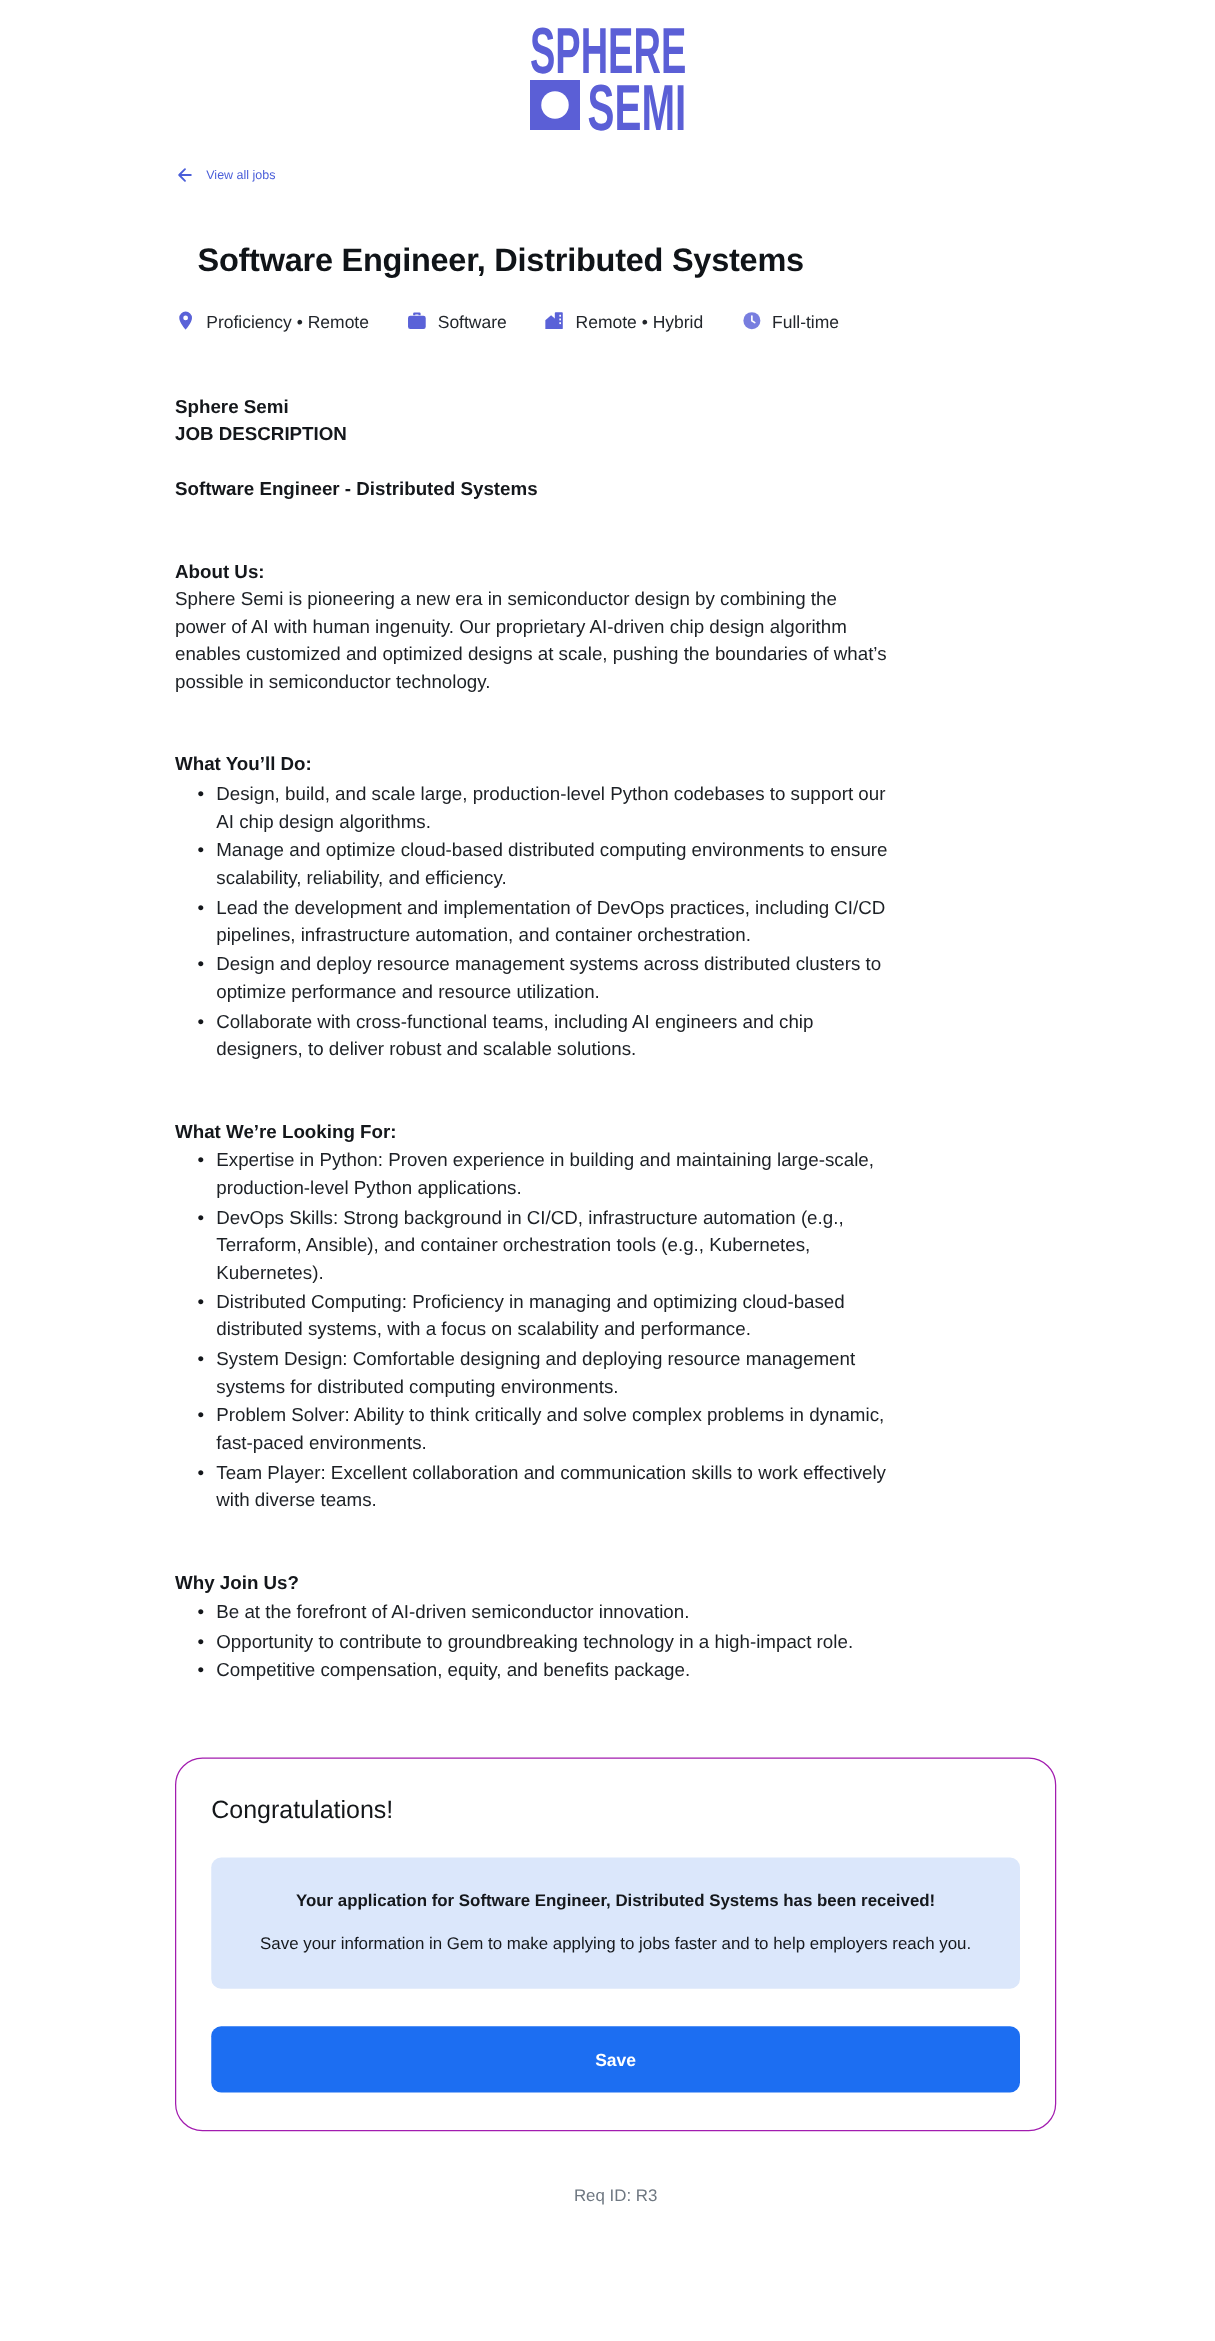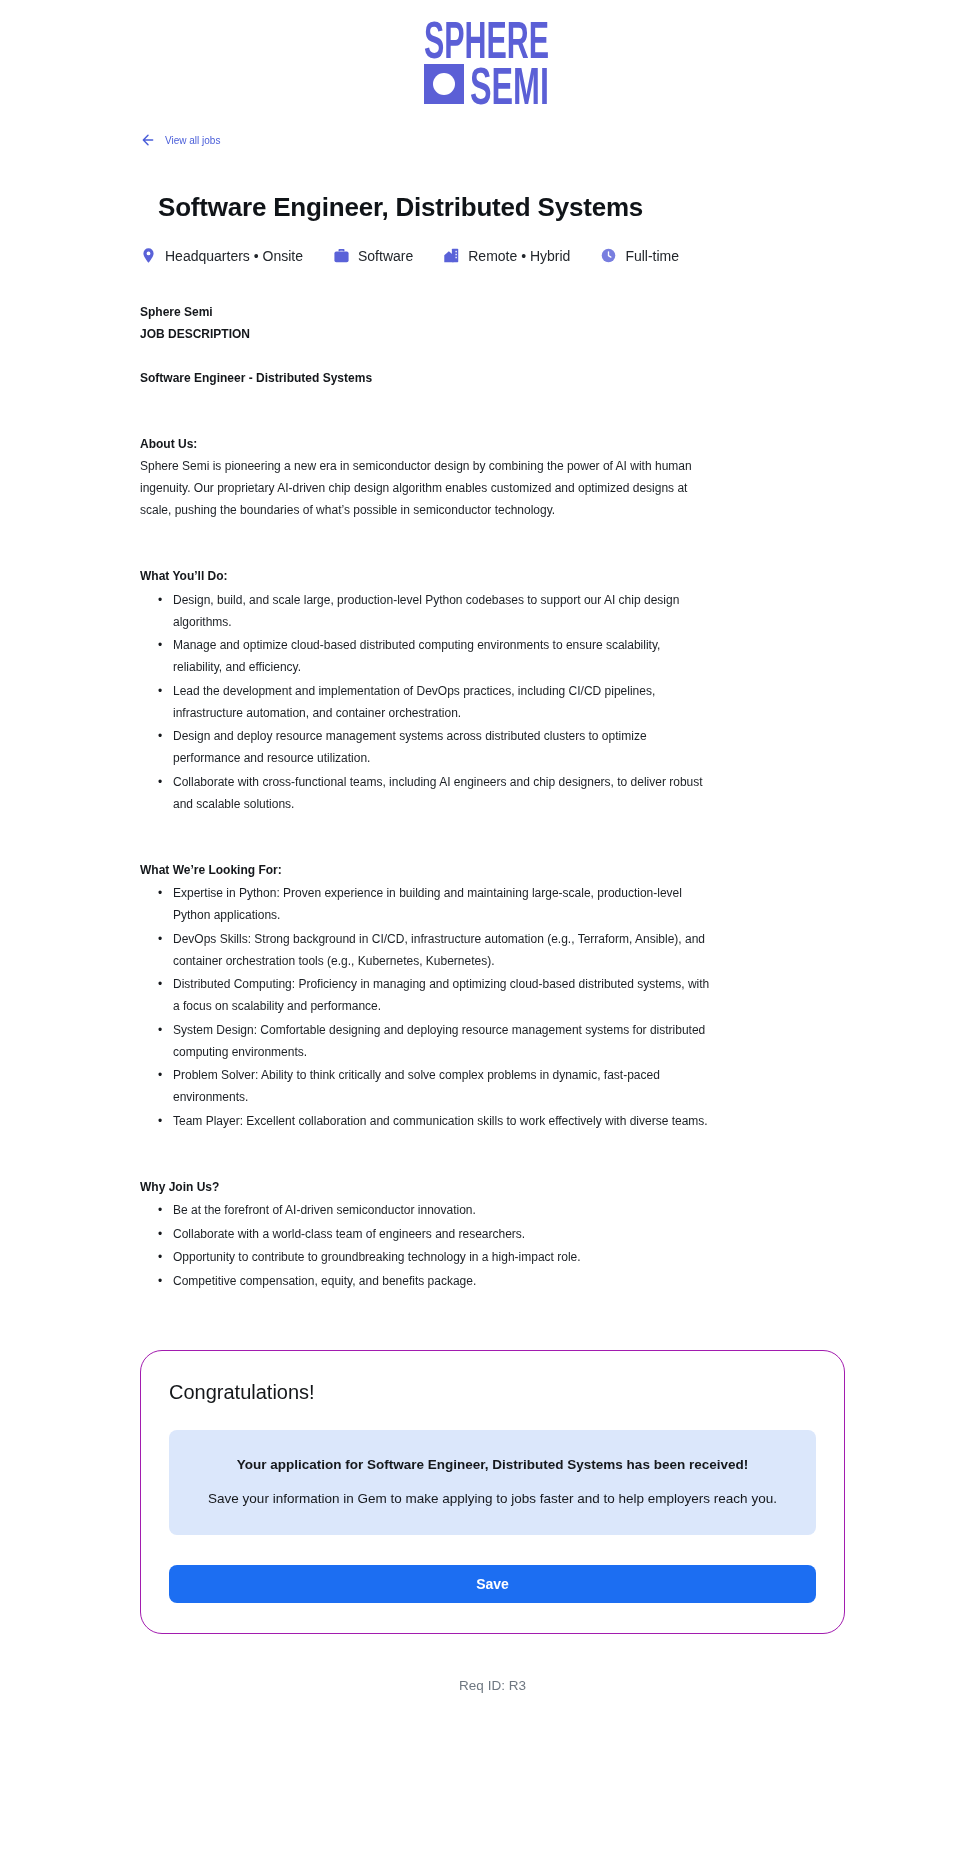--- a/index.html
+++ b/index.html
@@ -15,34 +15,34 @@
   body{font-family:"Liberation Sans",sans-serif;color:var(--text);}
   .page{width:972px;min-height:1873px;margin:0 auto;background:#fff;padding-top:20px;position:relative;}
   .logo-wrap{display:flex;justify-content:center;}
   .container{width:705px;margin-left:140px;}
   .back-link{display:inline-flex;align-items:center;gap:9px;color:var(--link);font-size:10px;text-decoration:none;margin-top:26px;cursor:pointer;}
   .back-link svg{display:block;}
   h1{font-size:26px;line-height:1.2;margin:40px 18px 0;color:#101418;letter-spacing:-0.2px;font-weight:bold;}
   .meta-row{display:flex;align-items:center;gap:30px;margin-top:24px;font-size:14px;color:#22262b;flex-wrap:wrap;}
   .meta-item{display:inline-flex;align-items:center;gap:8px;white-space:nowrap;}
   .meta-item svg{display:block;flex:0 0 auto;}
-  .desc{margin-top:37px;max-width:572px;font-size:12px;line-height:22px;color:var(--text);}
+  .desc{margin-top:50px;max-width:572px;font-size:15px;line-height:22px;color:var(--text);}
   .desc p{margin:0;}
   .desc .b{font-weight:bold;color:#14171b;}
   .desc .role{margin-top:22px;}
   .section{margin-top:44px;}
   .section ul{margin:0;padding:0 0 0 33px;list-style:none;}
   .section li{position:relative;margin:1.5px 0;}
   .section li::before{content:"\2022";position:absolute;left:-15px;top:0;color:#14171b;}
   .card{margin-top:58px;border:1px solid #a21caf;border-radius:22px;padding:30px 28px 30px;background:#fff;}
   .card-title{font-size:20px;font-weight:500;color:#14171a;}
   .notice{margin-top:26px;background:var(--notice);border-radius:8px;padding:24px 26px;text-align:center;font-size:13.5px;line-height:1.7;color:#15181c;}
   .notice p{margin:0;}
   .notice .notice-bold{font-weight:bold;margin-bottom:11px;}
-  .save-btn{display:block;width:100%;height:38px;margin-top:30px;border:none;border-radius:8px;background:var(--save);color:#fff;font-size:14px;font-weight:bold;font-family:inherit;cursor:pointer;}
+  .save-btn{display:block;width:100%;height:53px;margin-top:30px;border:none;border-radius:8px;background:var(--save);color:#fff;font-size:14px;font-weight:bold;font-family:inherit;cursor:pointer;}
   .footer{margin-top:44px;text-align:center;color:#6e7781;font-size:13.5px;padding-bottom:30px;}
 </style>
 </head>
 <body>
 
 <div class="page">
 
   <div class="logo-wrap">
     <svg width="125" height="86" viewBox="0 0 125 86">
       <text x="0" y="38" font-size="52" font-weight="bold" font-family="Liberation Sans, sans-serif" style="fill:var(--brand)" textLength="125" lengthAdjust="spacingAndGlyphs">SPHERE</text>
@@ -61,21 +61,21 @@
       <span>View all jobs</span>
     </a>
 
     <h1>Software Engineer, Distributed Systems</h1>
 
     <div class="meta-row">
         <span class="meta-item">
           <svg width="17" height="17" viewBox="0 0 24 24">
             <path fill-rule="evenodd" clip-rule="evenodd" style="fill:var(--accent)" d="M12 1.8a7.2 7.2 0 0 0-7.2 7.2c0 5.2 7.2 13.2 7.2 13.2s7.2-8 7.2-13.2A7.2 7.2 0 0 0 12 1.8zm0 9.9a2.7 2.7 0 1 1 0-5.4 2.7 2.7 0 0 1 0 5.4z"></path>
           </svg>
-          <span class="meta-label">Headquarters • Onsite</span>
+          <span class="meta-label">Proficiency • Remote</span>
         </span>
         <span class="meta-item">
           <svg width="17" height="17" viewBox="0 0 24 24">
             <path style="fill:var(--accent)" d="M9 2.8h6a1.2 1.2 0 0 1 1.2 1.2v2h-2.4V5.2h-3.6V6H7.8V4A1.2 1.2 0 0 1 9 2.8z"></path>
             <rect x="2" y="6.4" width="20" height="15" rx="2.6" style="fill:var(--accent)"></rect>
           </svg>
           <span class="meta-label">Software</span>
         </span>
         <span class="meta-item">
           <svg width="17" height="17" viewBox="0 0 24 24">
@@ -123,21 +123,20 @@
               <li>Distributed Computing: Proficiency in managing and optimizing cloud-based distributed systems, with a focus on scalability and performance.</li>
               <li>System Design: Comfortable designing and deploying resource management systems for distributed computing environments.</li>
               <li>Problem Solver: Ability to think critically and solve complex problems in dynamic, fast-paced environments.</li>
               <li>Team Player: Excellent collaboration and communication skills to work effectively with diverse teams.</li>
             </ul>
           </div>
           <div class="section">
             <p class="b">Why Join Us?</p>
             <ul>
               <li>Be at the forefront of AI-driven semiconductor innovation.</li>
-              <li>Collaborate with a world-class team of engineers and researchers.</li>
               <li>Opportunity to contribute to groundbreaking technology in a high-impact role.</li>
               <li>Competitive compensation, equity, and benefits package.</li>
             </ul>
           </div>
         </div>
     </div>
 
     <div class="card">
       <div class="card-title">Congratulations!</div>
       <div class="notice">

